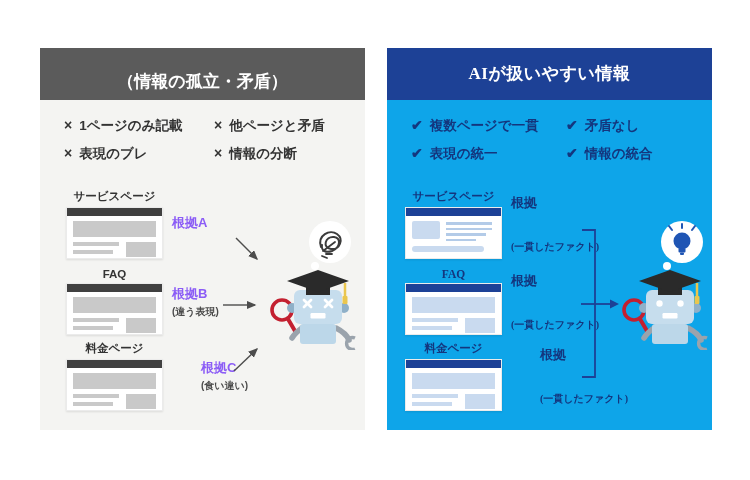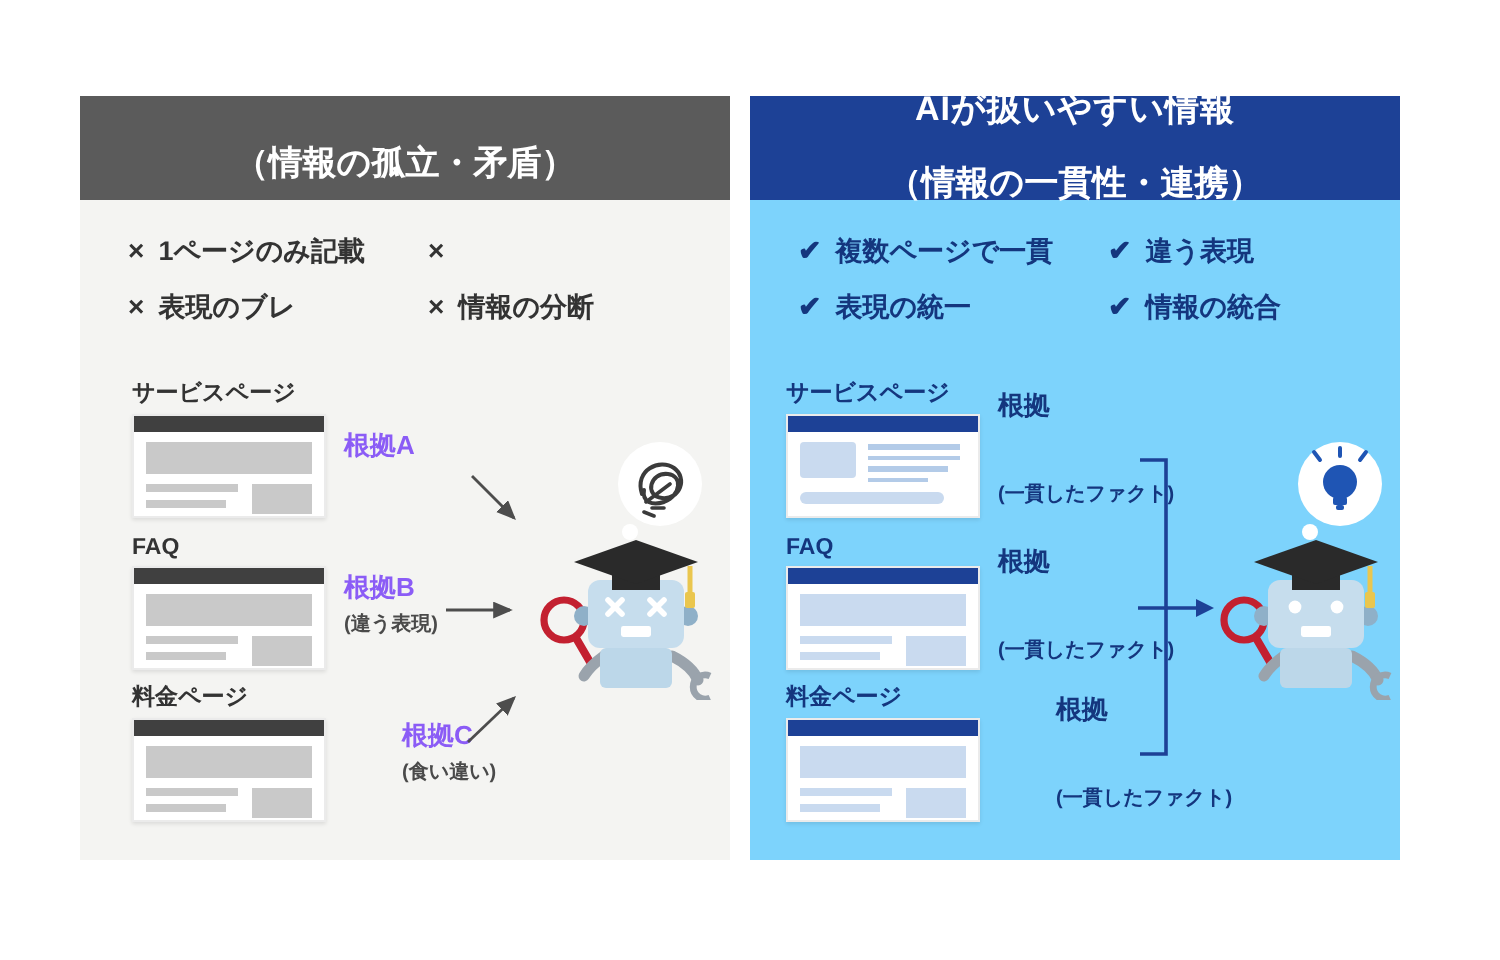--- a/index.html
+++ b/index.html
@@ -1,41 +1,41 @@
 <!DOCTYPE html>
 <html><head>
 <meta charset="utf-8">
 <style>
   * { margin:0; padding:0; box-sizing:border-box; }
   body { background:#ffffff; font-family:"Liberation Sans", sans-serif; }
   .canvas { position:relative; width:750px; height:480px; background:#ffffff; overflow:hidden; }
 
   .panel { position:absolute; top:48px; width:325px; height:382px; }
   .panel.left  { left:40px;  background:#f4f4f2; }
-  .panel.right { left:375px; background:#7dd3fc; }
+  .panel.right { left:387px; background:#0ea5e9;font-family:Liberation Serif, serif; }
 
   .panel-header { height:52px; display:flex; flex-direction:column; justify-content:center; align-items:center; color:#ffffff; }
   .panel.left  .panel-header { background:#5b5b5b; }
   .panel.right .panel-header { background:#1d4196; }
   .panel-title { font-size:17px; font-weight:bold; letter-spacing:0.5px; line-height:1.2; }
   .panel-subtitle { font-size:17px; font-weight:bold; margin-top:14px; }
 
   .bullets { display:grid; padding:17px 0 0 24px; row-gap:10px; font-weight:bold; }
   .panel.left  .bullets { grid-template-columns:150px auto; font-size:13.5px; color:#333333; }
   .panel.right .bullets { grid-template-columns:155px auto; font-size:13.5px; color:#14367e; }
   .bullet { display:flex; gap:7px; align-items:baseline; white-space:nowrap; }
   .bullet .mark { font-size:14px; }
 
   .card-row { position:absolute; display:flex; align-items:center; gap:9px; }
   .panel.left  .card-row { left:26px; }
   .panel.right .card-row { left:18px; }
   .row-1 { top:141px; } .row-2 { top:220px; } .row-3 { top:293px;gap:38px; }
 
   .card-wrap { width:97px; }
-  .card-label { font-size:11.5px; font-weight:bold; text-align:left; margin-bottom:3px; white-space:nowrap; }
+  .card-label { font-size:11.5px; font-weight:bold; text-align:center; margin-bottom:3px; white-space:nowrap; }
   .panel.left  .card-label { color:#333333; }
   .panel.right .card-label { color:#14367e; }
 
   .card { width:97px; height:52px; background:#ffffff; border:1px solid rgba(0,0,0,0.08); box-shadow:0 1px 2px rgba(0,0,0,0.10); }
   .card-bar { height:8px; }
   .panel.left  .card-bar { background:#404040; }
   .panel.right .card-bar { background:#1d4196; }
   .card-body { padding:5px 6px 0 6px; }
 
   .blk-big { height:16px; margin-bottom:5px; }
@@ -74,20 +74,21 @@
       <div class="panel-subtitle">（情報の孤立・矛盾）</div>
     </header>
 
     <div class="bullets">
       <div class="bullet">
           <span class="mark">×</span>
           <span>1ページのみ記載</span>
         </div>
       <div class="bullet">
           <span class="mark">×</span>
+          <span>他ページと矛盾</span>
         </div>
       <div class="bullet">
           <span class="mark">×</span>
           <span>表現のブレ</span>
         </div>
       <div class="bullet">
           <span class="mark">×</span>
           <span>情報の分断</span>
         </div>
     </div>
@@ -206,31 +207,30 @@
         <polygon points="52,50 83,61 52,72 21,61" fill="#2a2a2a"></polygon>
         <line x1="79" y1="63" x2="79" y2="76" stroke="#eac64e" stroke-width="2.5"></line>
         <rect x="76.5" y="76" width="5" height="8" rx="1" fill="#eac64e"></rect>
       </g>
     </svg>
   </section>
 
   <section class="panel right">
     <header class="panel-header">
       <div class="panel-title">AIが扱いやすい情報</div>
-      <div class="panel-subtitle">（情報の一貫性・連携）</div>
     </header>
 
     <div class="bullets">
       <div class="bullet">
           <span class="mark">✔</span>
           <span>複数ページで一貫</span>
         </div>
       <div class="bullet">
           <span class="mark">✔</span>
-          <span>違う表現</span>
+          <span>矛盾なし</span>
         </div>
       <div class="bullet">
           <span class="mark">✔</span>
           <span>表現の統一</span>
         </div>
       <div class="bullet">
           <span class="mark">✔</span>
           <span>情報の統合</span>
         </div>
     </div>

